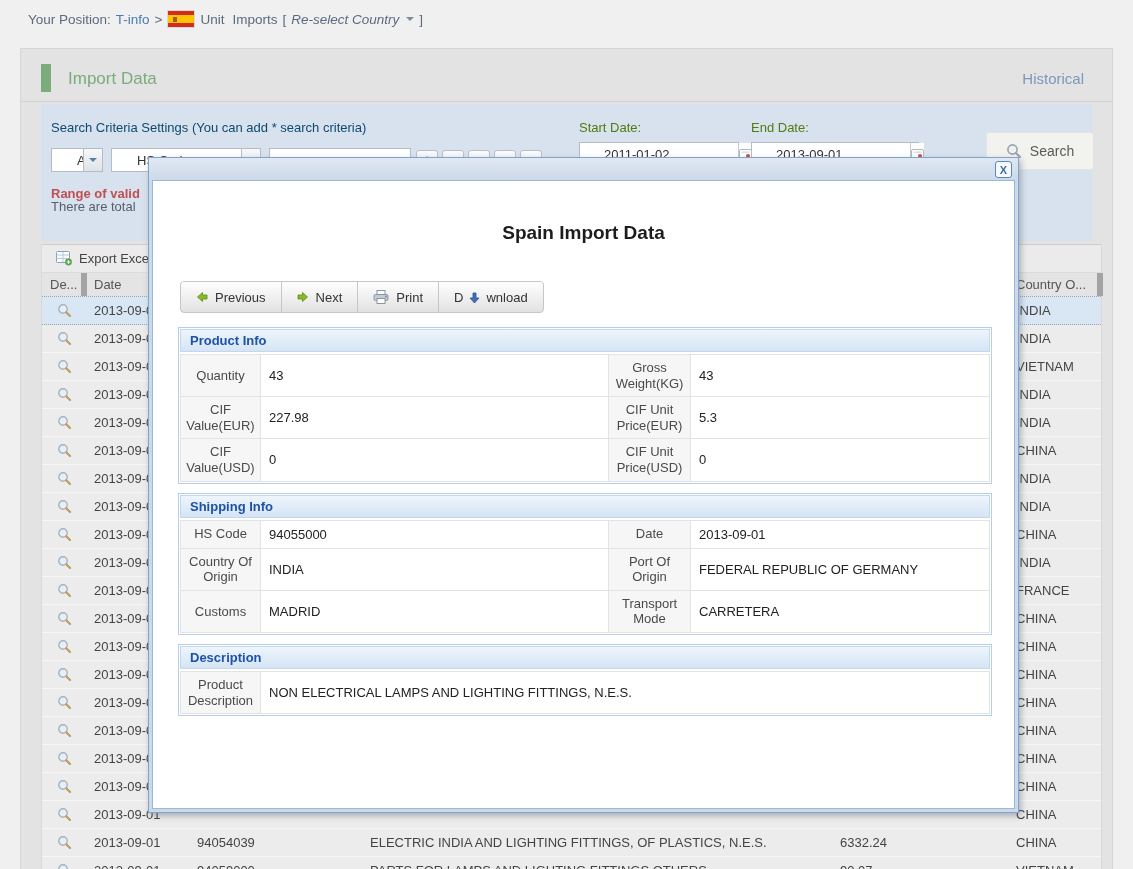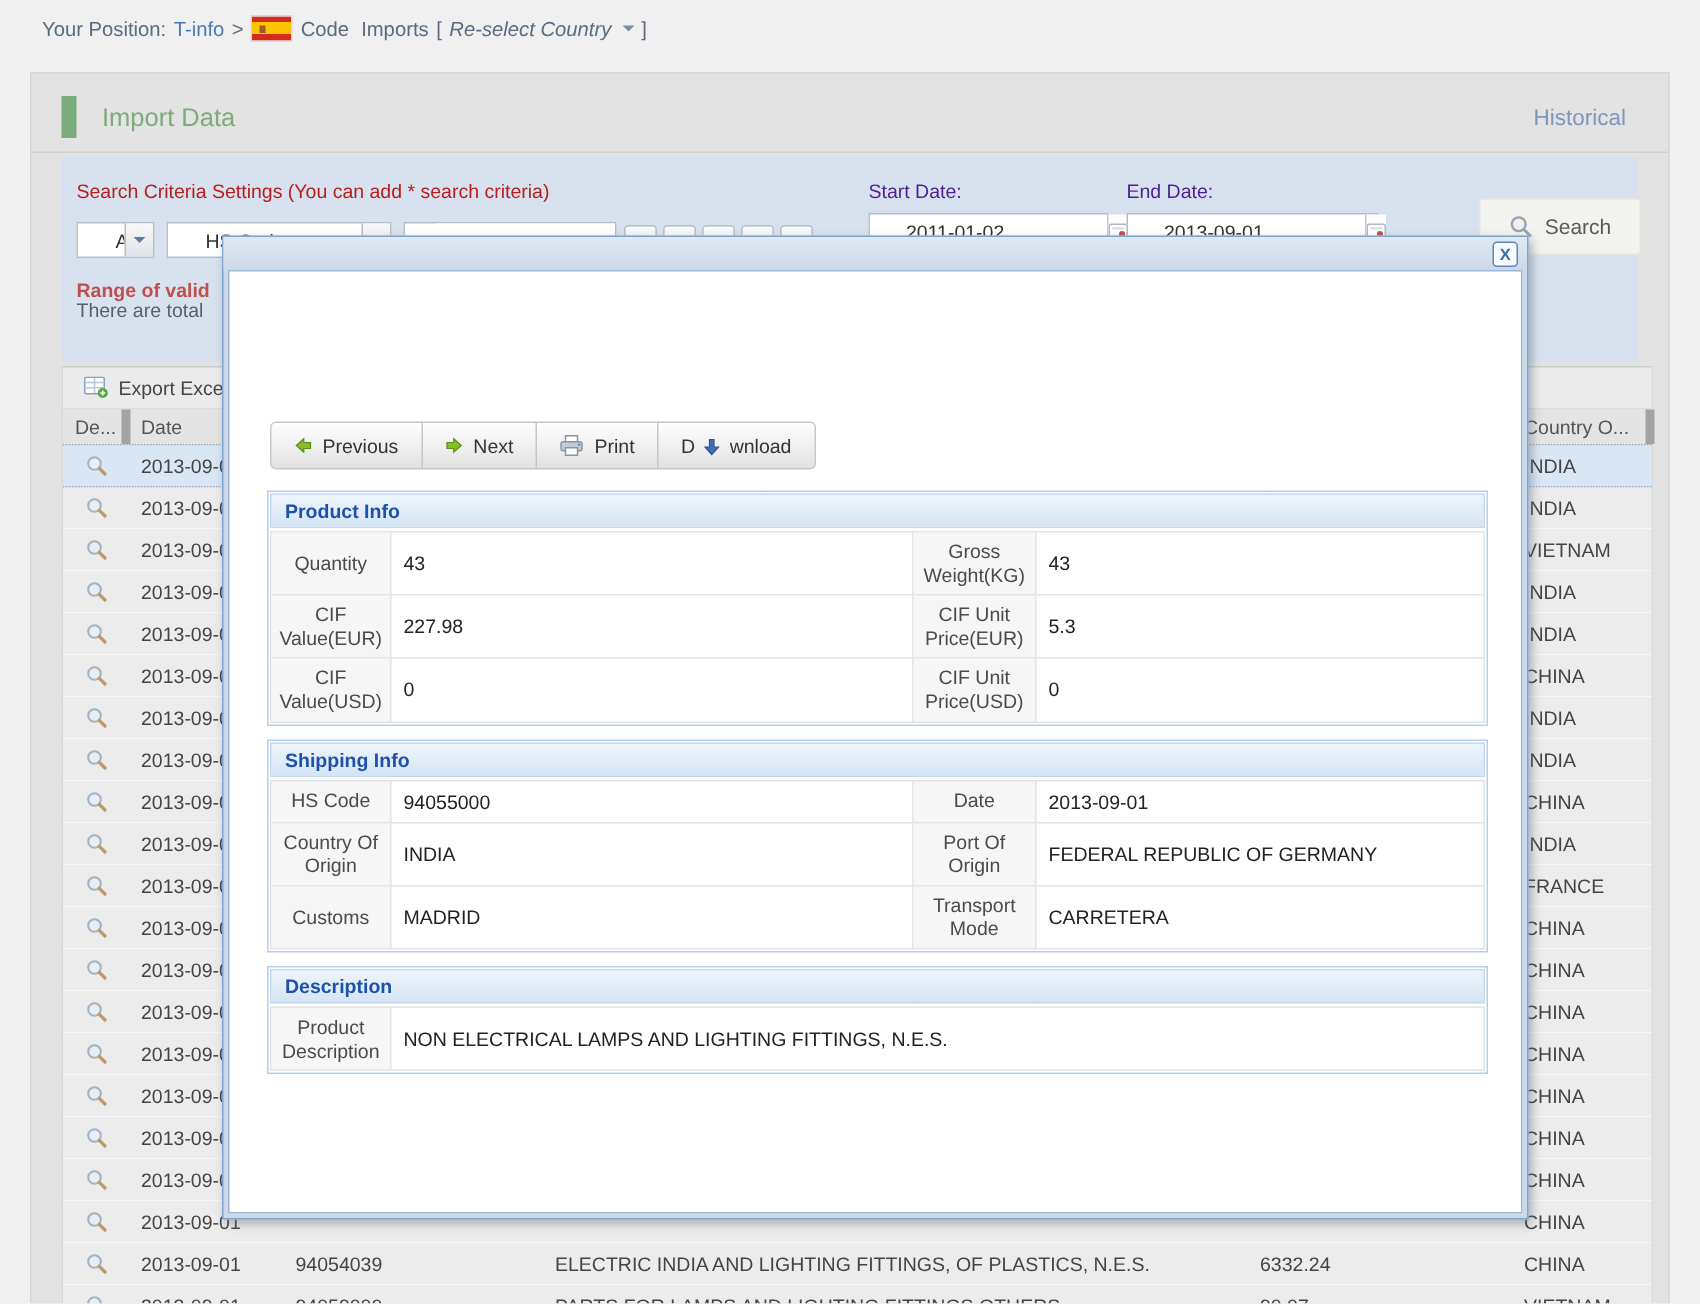--- a/index.html
+++ b/index.html
@@ -16,31 +16,31 @@
        margin-left:2px;transform:translateY(2px);}
   
   .panel{position:absolute;left:20px;top:48px;width:1091px;height:840px;background:#e3e3e3;
          border:1px solid #d6d6d6;}
   .panel-head{position:relative;height:52px;border-bottom:1px solid #d2d2d2;}
   .green-bar{position:absolute;left:20px;top:15px;width:10px;height:28px;background:#7cab7c;}
   .panel-title{position:absolute;left:47px;top:20px;font-size:17px;color:#7cab7c;}
   .historical{position:absolute;right:28px;top:21px;font-size:15px;color:#7d97ba;text-decoration:none;cursor:pointer;}
   
   .search-area{position:absolute;left:20px;top:55px;width:1051px;height:137px;background:#d8e2ee;}
-  .crit-title{position:absolute;left:10px;top:16px;font-size:13px;color:#b91c1c;}
+  .crit-title{position:absolute;left:10px;top:16px;font-size:13px;color:#0c4a6e;}
   .ctl{position:absolute;height:24px;background:#fff;border:1px solid #b6bcc4;box-sizing:border-box;
        font-size:13px;color:#333;display:flex;align-items:center;padding-left:20px;}
   .ctl .txt{padding:0 5px;flex:1;overflow:hidden;white-space:nowrap;}
   .ddbtn{width:18px;height:100%;border-left:1px solid #b6bcc4;background:linear-gradient(#f7f8f9,#dfe3e8);
          display:flex;align-items:center;justify-content:center;cursor:pointer;}
   .ddbtn .tri{border-top-color:#5b7da3;margin:0;transform:translateY(2px);}
   .mini-btn{position:absolute;top:46px;width:22px;height:20px;background:linear-gradient(#fbfbfb,#e3e6ea);
             border:1px solid #b9bfc7;border-radius:3px;box-sizing:border-box;display:flex;
             align-items:center;justify-content:center;font-size:12px;font-weight:bold;cursor:pointer;}
-  .date-label{position:absolute;top:16px;font-size:13px;color:#4c1d95;}
+  .date-label{position:absolute;top:16px;font-size:13px;color:#4d7c0f;}
   .date-field{position:absolute;top:38px;}
   .date-field input{width:130px;height:22px;border:none;outline:none;font-size:13px;color:#333;
                     font-family:"Liberation Sans",sans-serif;padding:0 4px;background:transparent;}
   .cal-btn{width:22px;height:100%;border-left:1px solid #c4c9cf;display:flex;align-items:center;
            justify-content:center;cursor:pointer;background:#fdfdfd;}
   .search-btn{position:absolute;left:945px;top:28px;width:106px;height:36px;background:#f2f2ef;
               border:1px solid #e4e4e0;border-radius:3px;display:flex;align-items:center;justify-content:center;
               gap:8px;font-size:14px;color:#5a5a5a;cursor:pointer;}
   .range-note{position:absolute;left:10px;top:82px;font-size:13px;font-weight:bold;color:#bf4f4f;white-space:nowrap;}
   .total-note{position:absolute;left:10px;top:95px;font-size:13px;color:#55606c;white-space:nowrap;}
@@ -98,21 +98,21 @@
 
 <div class="stage">
 
   <div class="breadcrumb">
     <span>Your Position:</span>
     <a>T-info</a>
     <span>&gt;</span>
     <span class="flag">
         <i></i>
       </span>
-    <span>Code</span>
+    <span>Unit</span>
     <span style="margin-left:3px;">Imports</span>
     <span>[</span>
     <span style="cursor:pointer;font-style:italic;">Re-select Country</span>
     <span class="tri"></span>
     <span>]</span>
   </div>
 
   <div class="panel">
     <div class="panel-head">
       <span class="green-bar"></span>
@@ -477,20 +477,21 @@
             <span class="c-country">VIETNAM</span>
           </div>
         </div>
     </div>
   </div>
 
   <div class="modal">
     <div class="modal-titlebar"></div>
     <div class="modal-close">X</div>
     <div class="modal-body">
+      <div class="modal-title">Spain Import Data</div>
 
       <div class="toolbar">
         <span class="tb-btn">
           <svg width="12" height="12" viewBox="0 0 12 12">
             <path d="M6.5 1.5 L1.5 6 L6.5 10.5 L6.5 8 H11 V4 H6.5 Z" fill="#86bc29" stroke="#5d8c13" stroke-width="0.8"></path>
           </svg>
           <span>Previous</span>
         </span>
         <span class="tb-btn">
           <svg width="12" height="12" viewBox="0 0 12 12">

